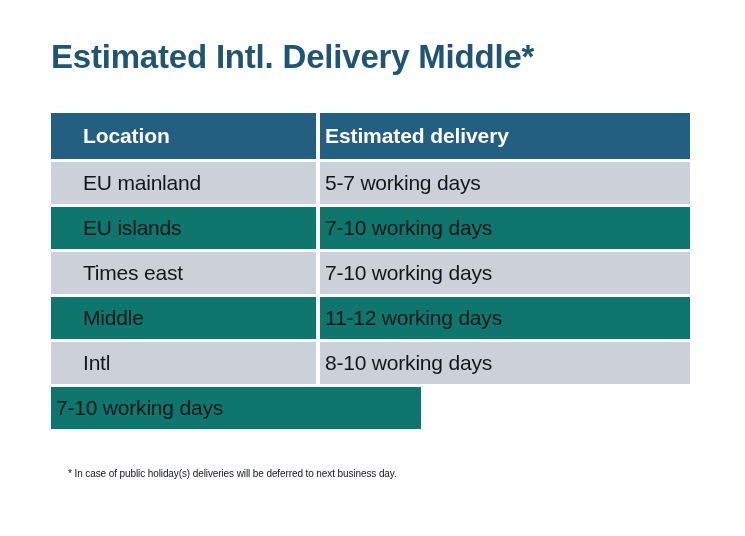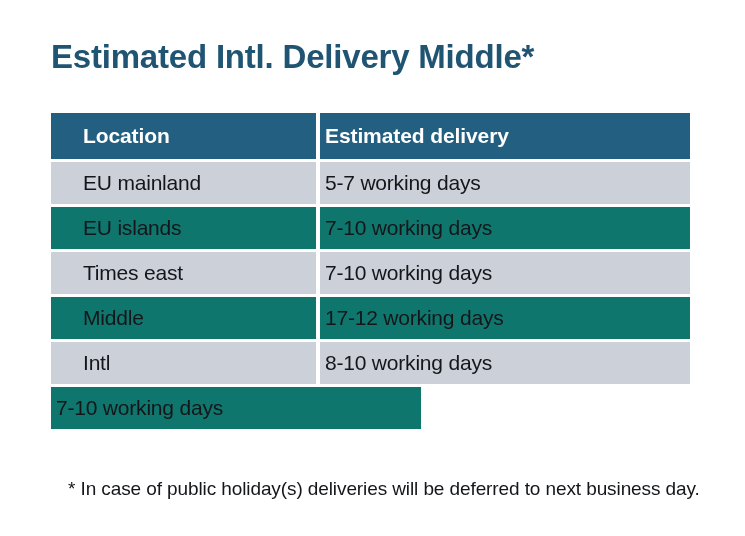--- a/index.html
+++ b/index.html
@@ -84,22 +84,22 @@
     letter-spacing: -0.2px;
   }
 
   .row-body.shade-dark .cell { background: #ccd1d9; }
   .row-body.shade-light .cell { background: #0f766e; }
 
   
   .footnote {
     position: absolute;
     left: 68px;
-    top: 478px;
-    font-size: 19px;
+    top: 468px;
+    font-size: 10px;
     color: #14161a;
     white-space: nowrap;
     letter-spacing: -0.1px;
   }
 </style>
 </head>
 <body>
 
 <div class="page">
 
@@ -122,21 +122,21 @@
       <div class="cell cell-eta">7-10 working days</div>
     </div>
 
     <div class="row row-body shade-dark">
       <div class="cell cell-loc">Times east</div>
       <div class="cell cell-eta">7-10 working days</div>
     </div>
 
     <div class="row row-body shade-light">
       <div class="cell cell-loc">Middle</div>
-      <div class="cell cell-eta">17-12 working days</div>
+      <div class="cell cell-eta">11-12 working days</div>
     </div>
 
     <div class="row row-body shade-dark">
       <div class="cell cell-loc">Intl</div>
       <div class="cell cell-eta">8-10 working days</div>
     </div>
 
     <div class="row row-body shade-light">
       <div class="cell cell-eta">7-10 working days</div>
     </div>

